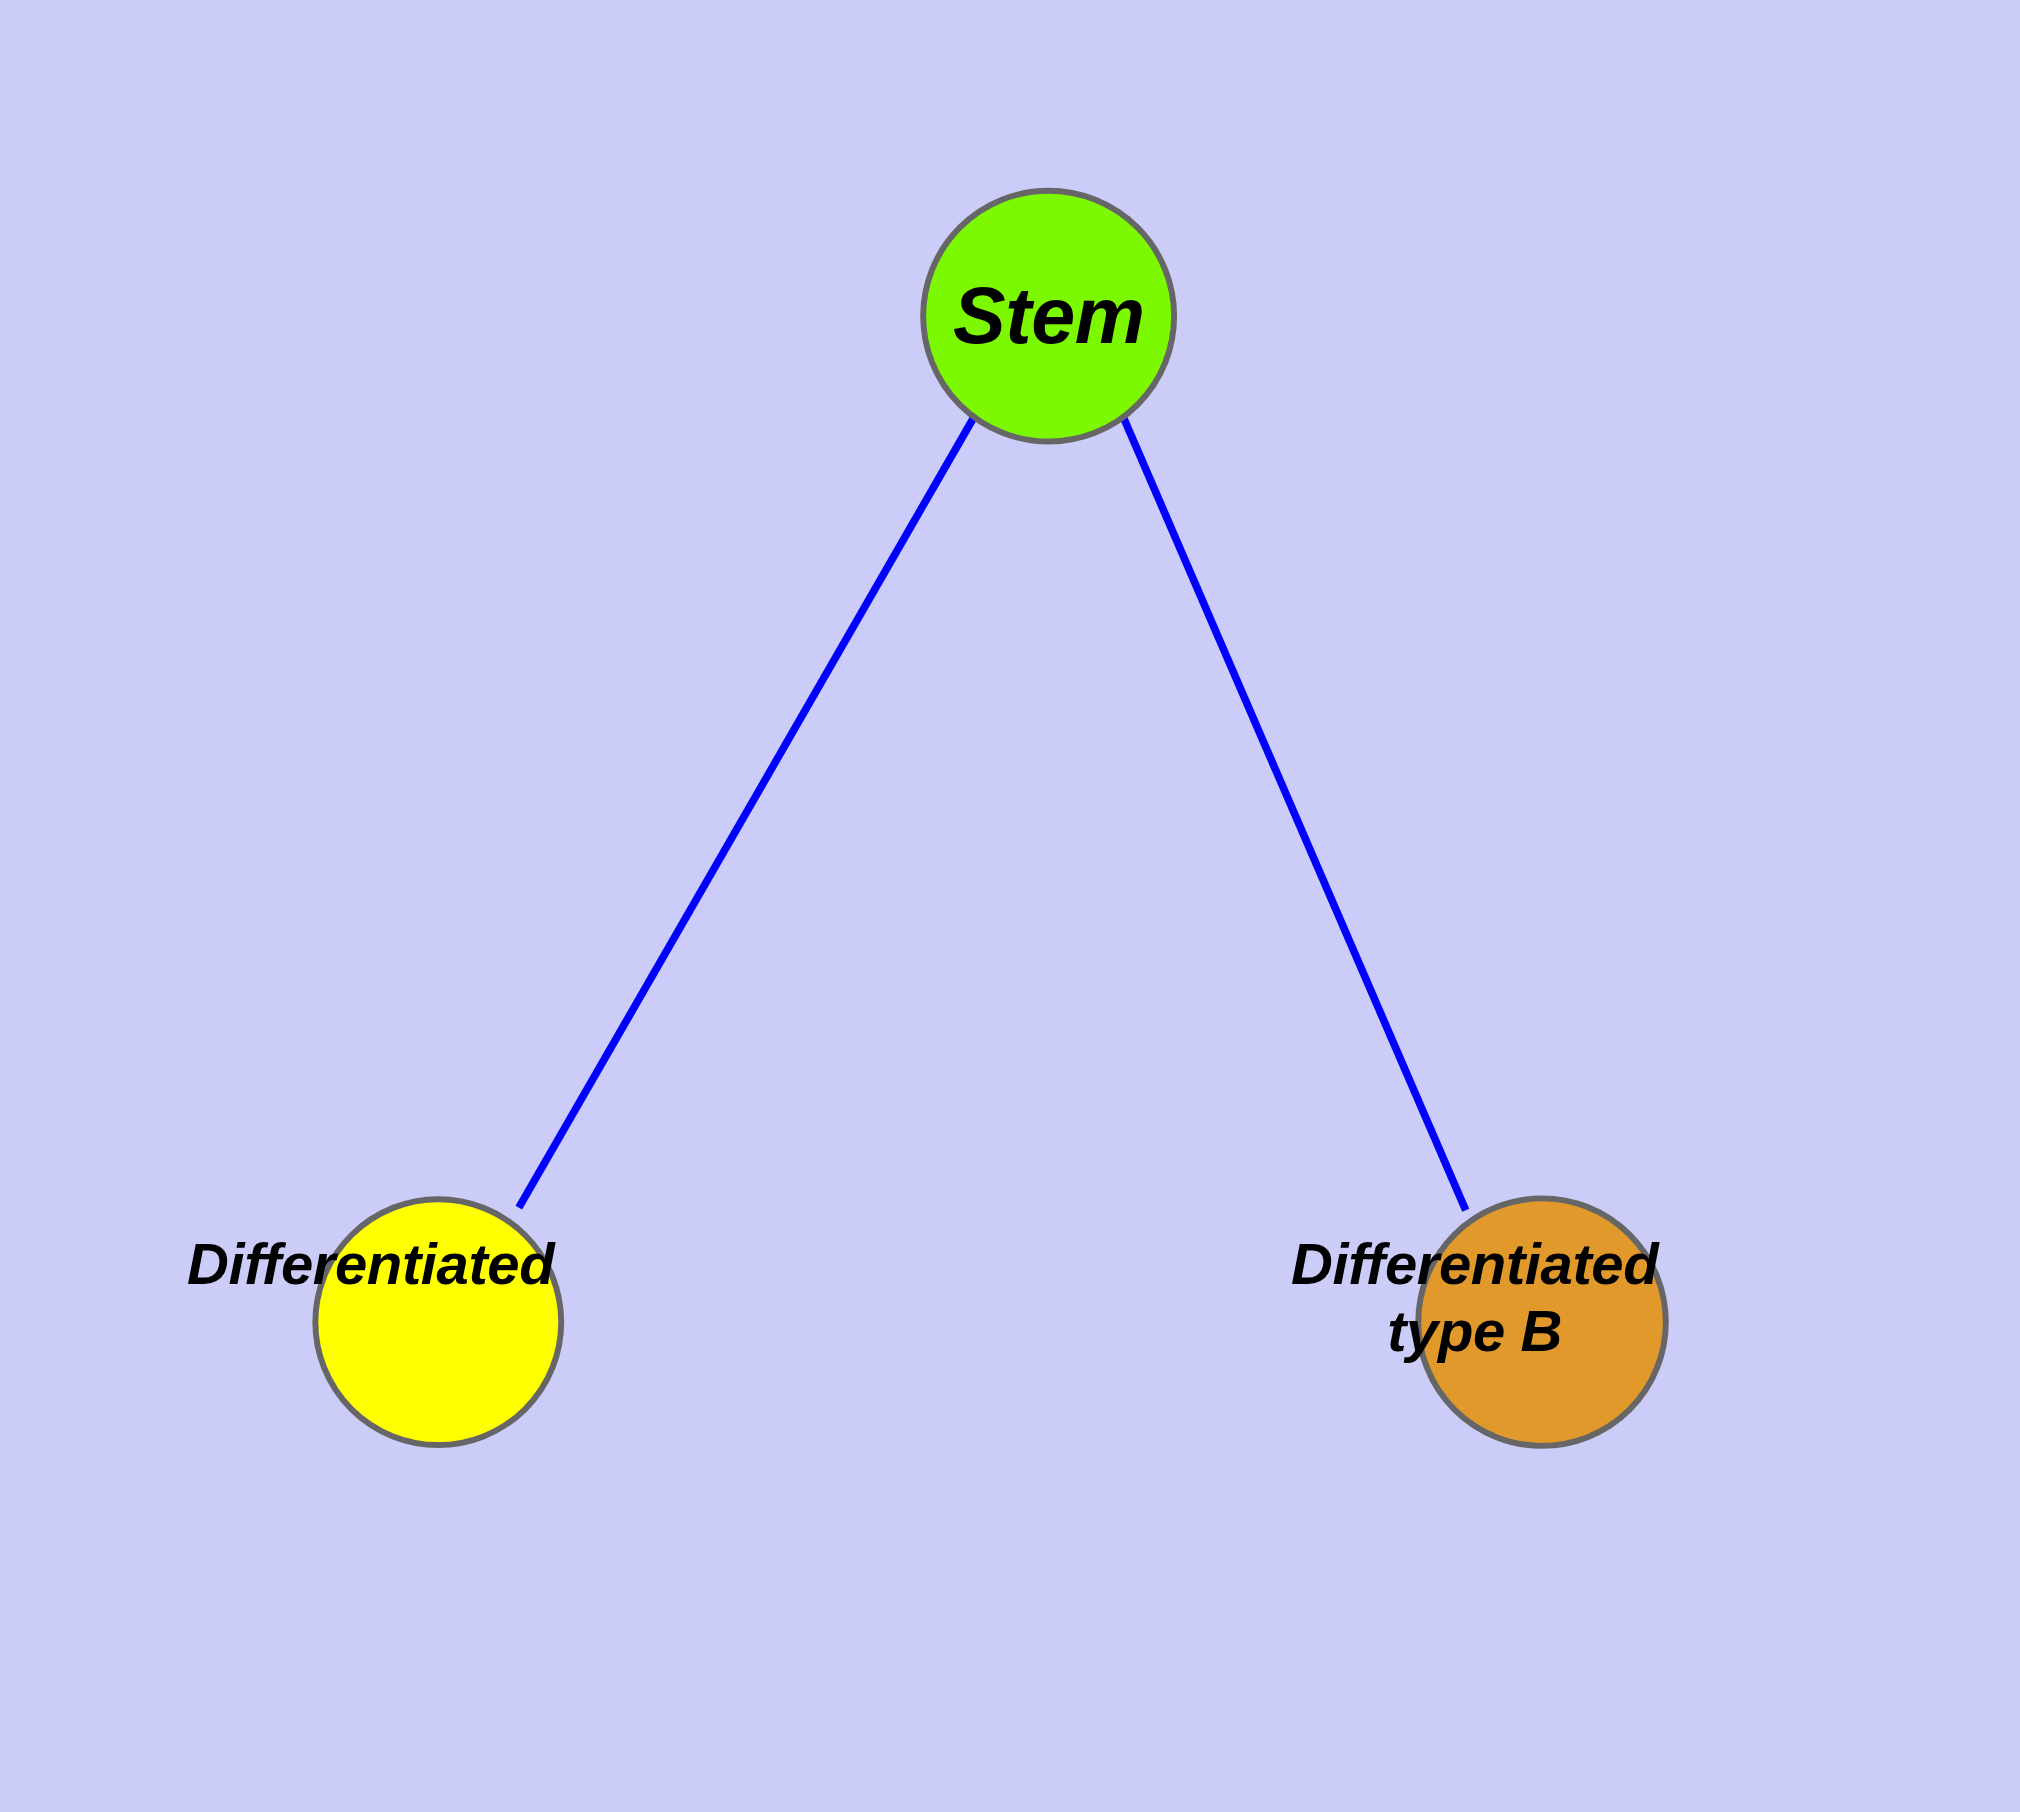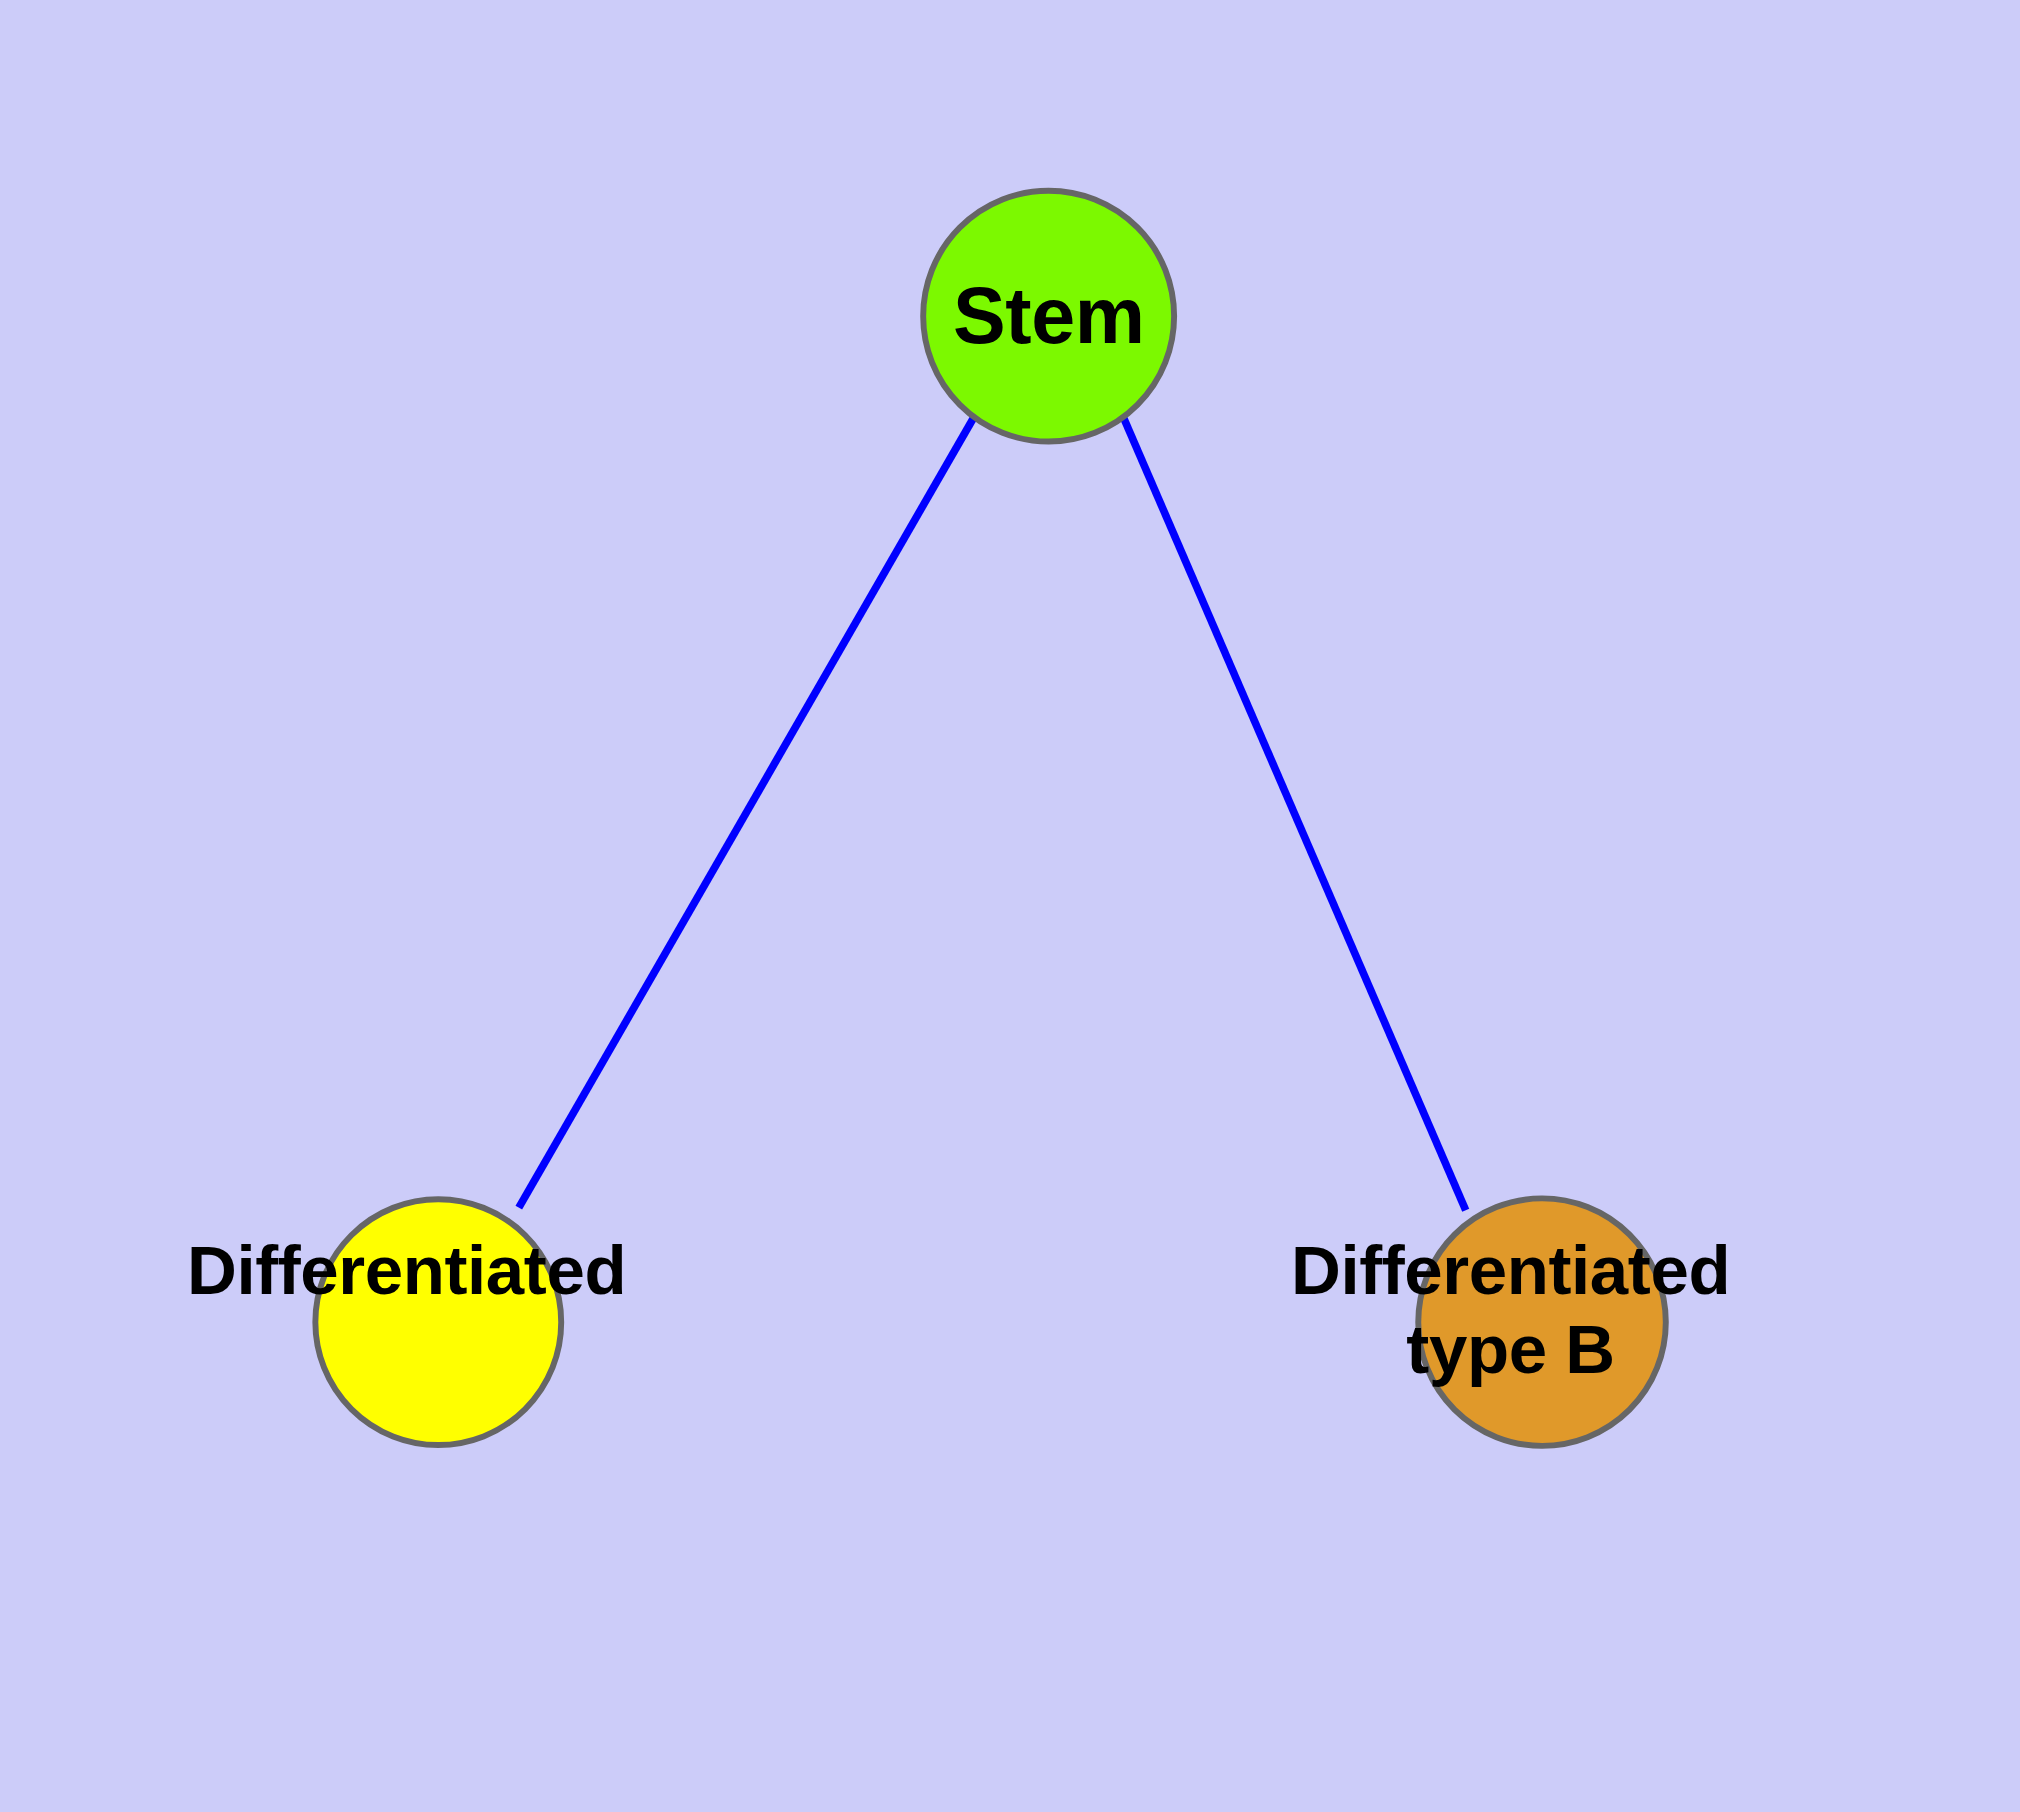--- a/index.html
+++ b/index.html
@@ -36,24 +36,25 @@
     color: #000000;
     white-space: pre;
     line-height: 1.15;
     pointer-events: none;
     letter-spacing: -0.4px;
   }
   .node-label.single {
     font-size: 79px;
   }
   .node-label.double {
-    font-size: 69px;
+    font-size: 58px;
   }
   .label-line {
     display: block;
+    font-style: italic;
   }
 </style>
 </head>
 <body>
 
 <div id="canvas" style="width: 2021px; height: 1812px;">
 
   <div id="graph-bg" style="background: rgb(204, 204, 249);"></div>
 
   <svg id="graph-svg" viewBox="0 0 2384 2138" preserveAspectRatio="none" width="2021" height="1812">

